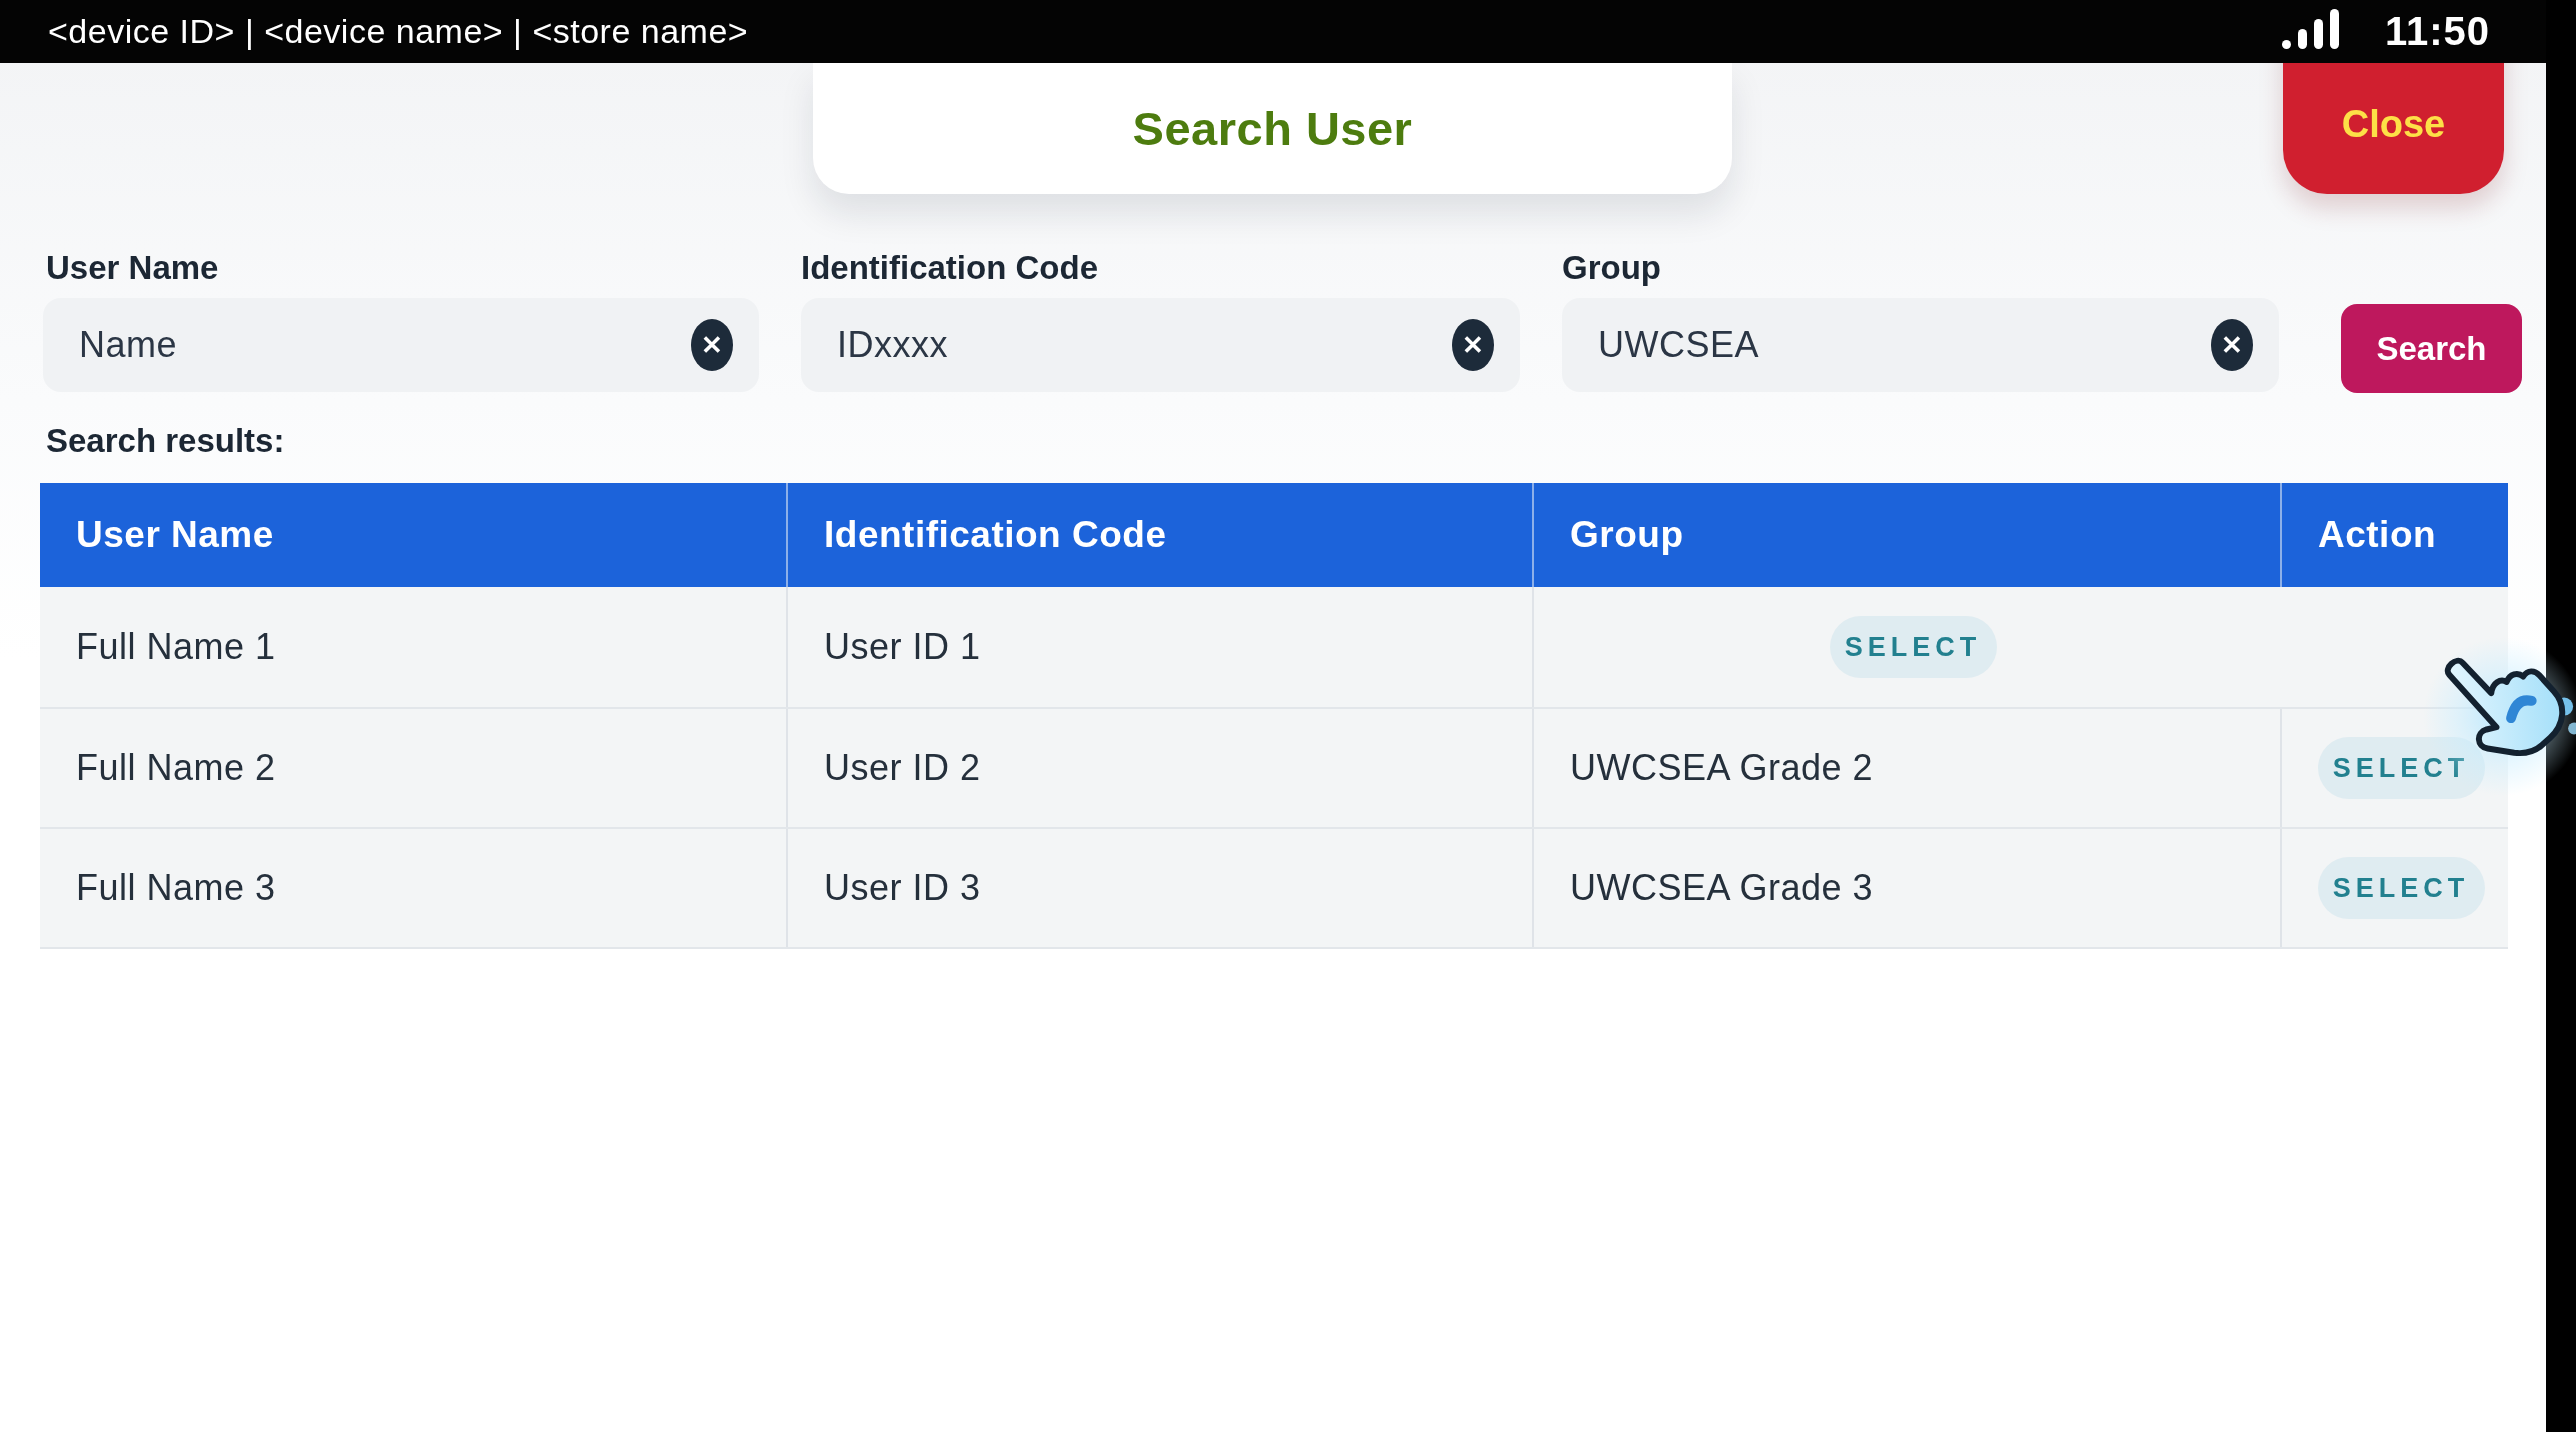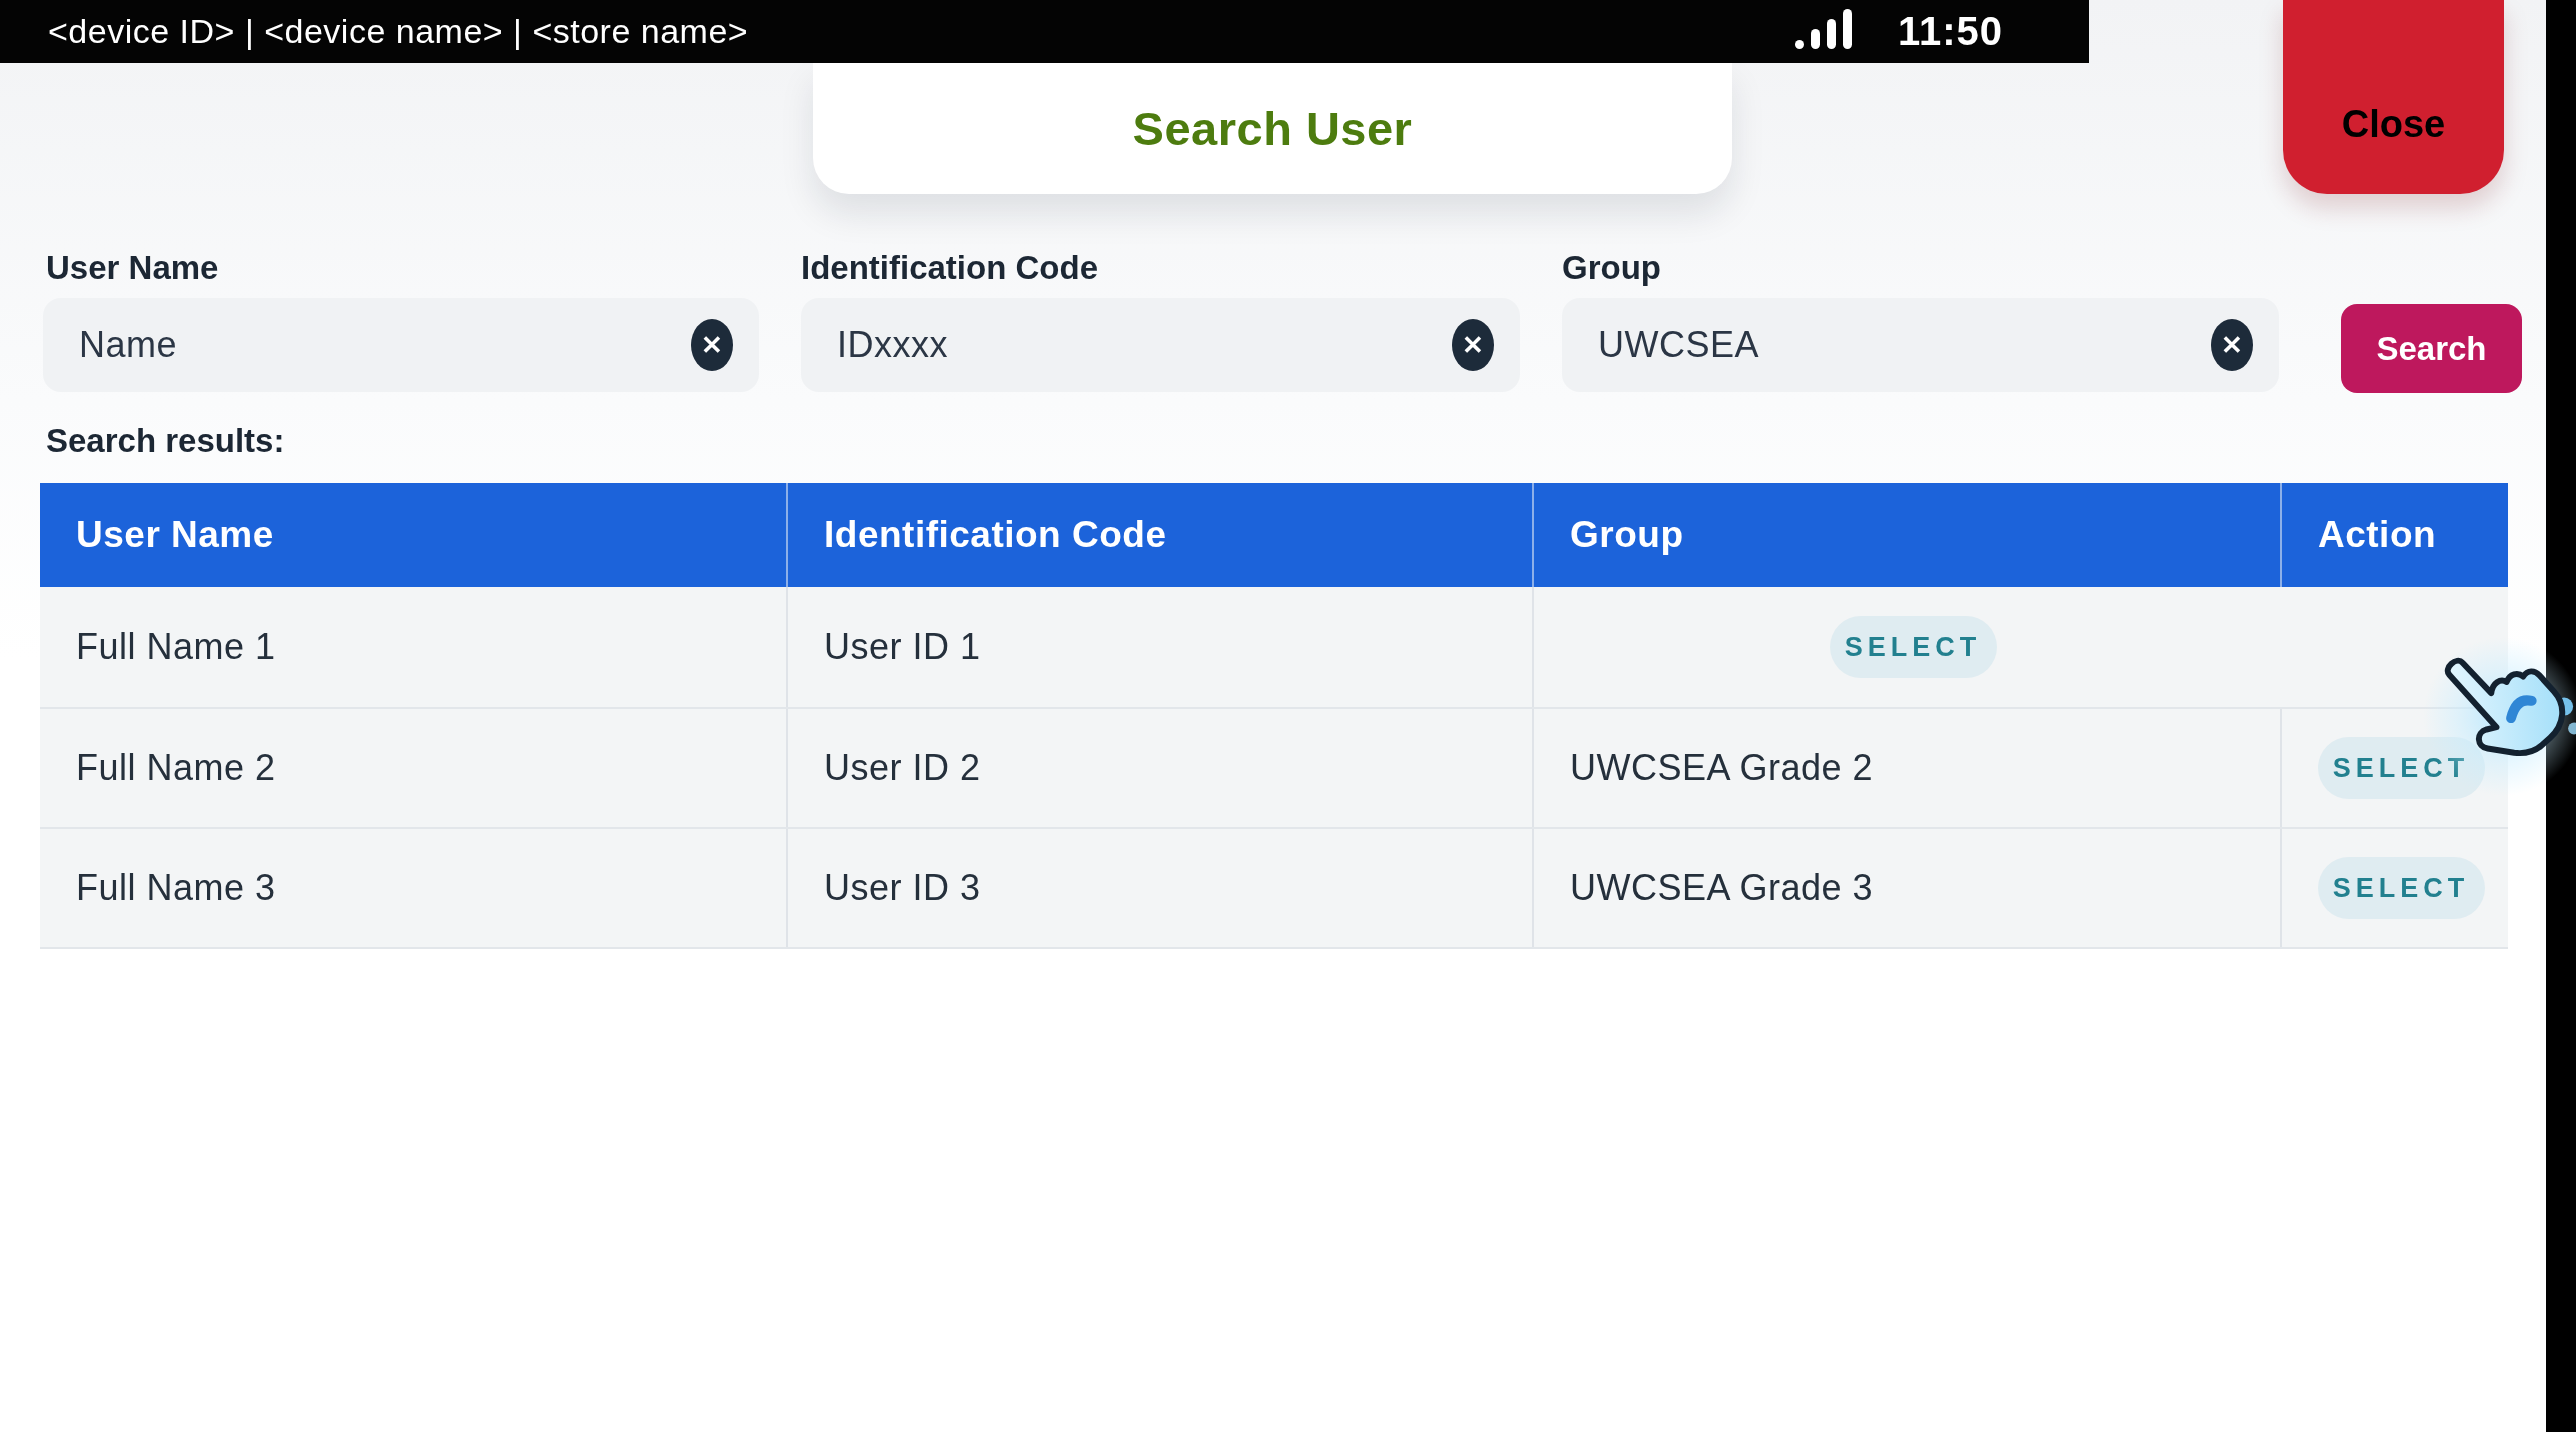--- a/index.html
+++ b/index.html
@@ -5,41 +5,41 @@
   * { margin:0; padding:0; box-sizing:border-box; }
   html,body { width:2576px; height:1432px; overflow:hidden; }
   body {
     font-family:"Liberation Sans","DejaVu Sans",sans-serif;
     background:linear-gradient(180deg,#f2f3f5 0%,#fafbfc 28%,#ffffff 46%,#ffffff 100%);
   }
   .screen { position:relative; width:2576px; height:1432px; }
 
   
   .status-bar {
-    position:absolute; left:0; top:0; width:2089px; height:63px;
+    position:absolute; left:0; top:0; width:2576px; height:63px;
     background:#040404; color:#ffffff; z-index:10;
     display:flex; align-items:center; justify-content:space-between;
     padding:0 86px 0 48px;
   }
   .status-bar .device-info { font-size:34px; letter-spacing:0.5px; }
   .status-right { display:flex; align-items:flex-start; gap:46px; }
   .signal { display:flex; align-items:flex-end; gap:7px; height:40px; }
   .signal i { display:block; width:9px; background:#ffffff; border-radius:5px; }
   .signal i.b1 { height:9px; }
   .signal i.b2 { height:20px; }
   .signal i.b3 { height:30px; }
   .signal i.b4 { height:40px; }
   .time { font-size:40px; font-weight:700; letter-spacing:1px; }
 
   
   .close-btn {
     position:absolute; left:2283px; top:0; width:221px; height:194px; z-index:5;
     background:#d01f2f; border:none; cursor:pointer;
     border-radius:0 0 44px 44px;
-    color:#000000; font-family:inherit; font-size:38px; font-weight:700;
+    color:#fde047; font-family:inherit; font-size:38px; font-weight:700;
     padding-top:55px;
     box-shadow:0 14px 24px rgba(120,20,30,.18);
   }
 
   
   .title-card {
     position:absolute; left:813px; top:63px; width:919px; height:131px;
     background:#ffffff; border-radius:0 0 36px 36px;
     box-shadow:0 20px 34px rgba(20,30,50,.10);
     display:flex; align-items:center; justify-content:center; z-index:4;

